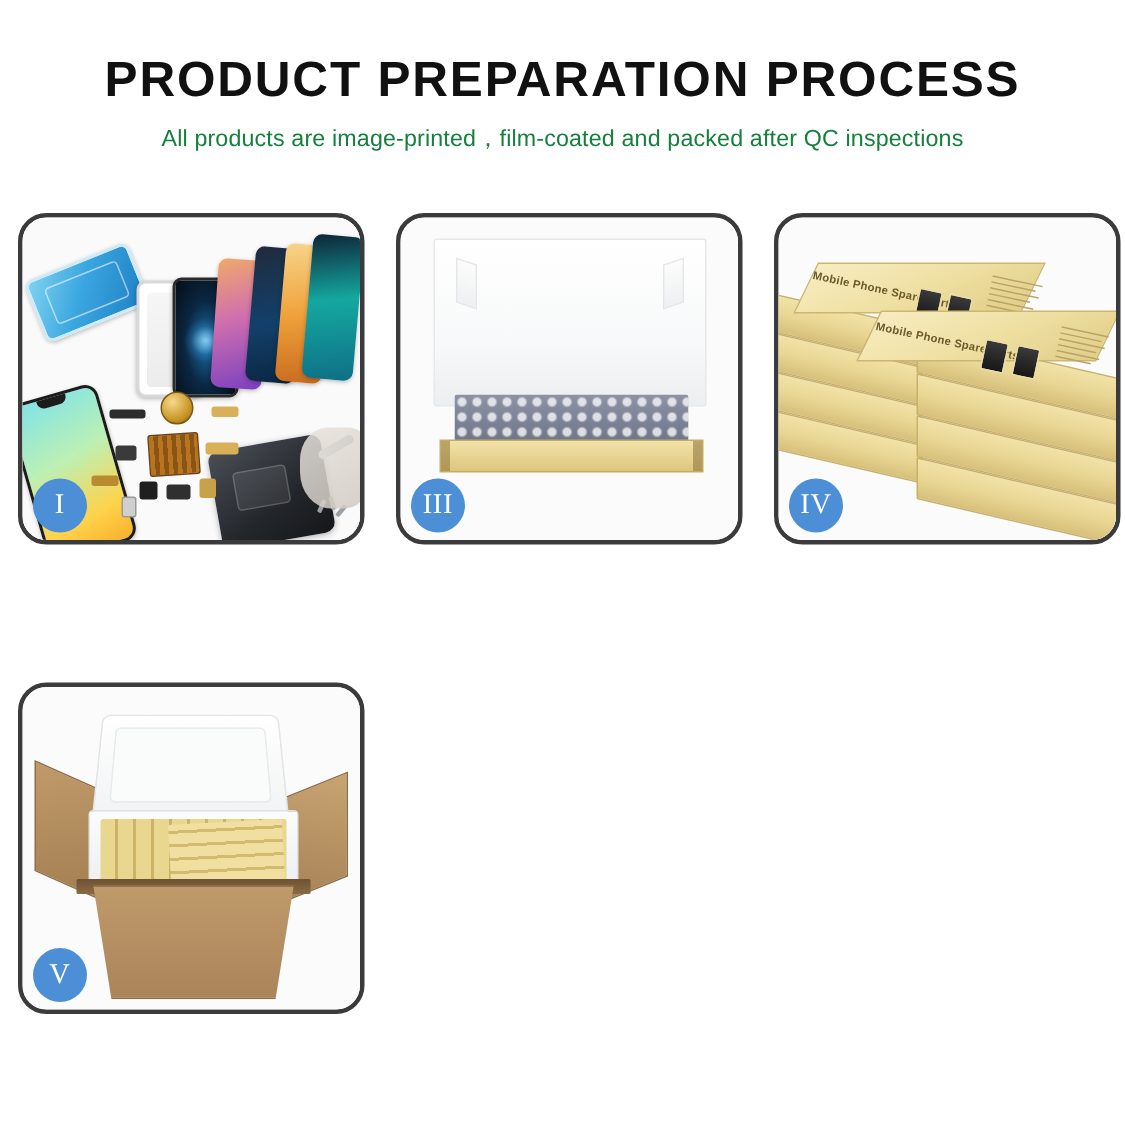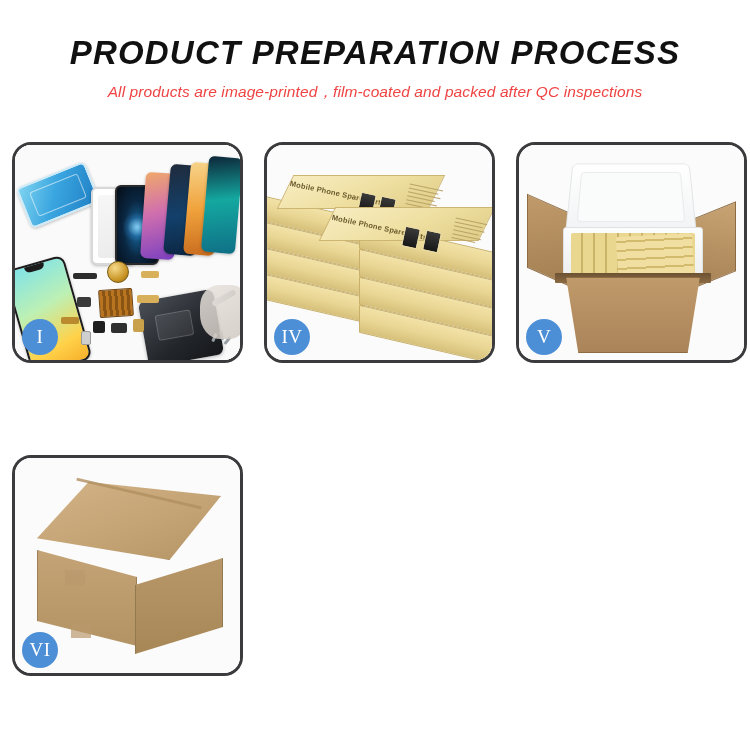--- a/index.html
+++ b/index.html
@@ -13,37 +13,37 @@
   }
 
   #page {
     position: relative;
     width: 750px;
     height: 750px;
     background: #ffffff;
   }
 
   
-  .header { position: absolute; top: 0; left: 0; width: 750px; text-align: center; font-style: italic; }
+  .header { position: absolute; top: 0; left: 0; width: 750px; text-align: center; }
 
   .main-title {
     margin-top: 36px;
     font-size: 33px;
     font-weight: 700;
     letter-spacing: 1.2px;
     color: #111111;
     line-height: 1.05;
     font-family: "Liberation Sans", sans-serif;
   }
 
   .sub-title {
     margin-top: 11px;
     font-size: 15.5px;
     font-weight: 400;
-    color: #ef4444;
+    color: #15803d;
     letter-spacing: 0.1px;
     font-family: "Liberation Sans", sans-serif;
   }
 
   
   .grid {
     position: absolute;
     top: 142px;
     left: 12px;
     width: 726px;
@@ -441,20 +441,32 @@
             <span></span>
             <span></span>
             <span></span>
           </div>
         <div class="p1-hand"></div>
       </div>
       <div class="badge">I</div>
     </div>
 
 
+    <div class="panel">
+      <div class="panel-stage">
+        <div class="p3-lid">
+          <div class="p3-lid-l"></div>
+          <div class="p3-lid-r"></div>
+        </div>
+        <div class="p3-box-body"></div>
+        <div class="p3-inner-wrap"></div>
+        <div class="p3-box-front"></div>
+      </div>
+      <div class="badge">III</div>
+    </div>
 
     <div class="panel">
       <div class="panel-stage">
         <div class="p4-stack">
 
           <div class="p4-box" style="left:-4px;  top:62px;  width:100px; height:26px; transform:skewY(13deg);"></div>
           <div class="p4-box" style="left:-4px;  top:88px;  width:100px; height:26px; transform:skewY(13deg);"></div>
           <div class="p4-box" style="left:-4px;  top:114px; width:100px; height:26px; transform:skewY(13deg);"></div>
           <div class="p4-box" style="left:-4px;  top:140px; width:100px; height:26px; transform:skewY(13deg);"></div>
 
@@ -501,26 +513,15 @@
         <div class="p5-foam-lid"></div>
         <div class="p5-foam-box"></div>
         <div class="p5-contents"></div>
         <div class="p5-contents2"></div>
         <div class="p5-carton-rim"></div>
         <div class="p5-carton-front"></div>
       </div>
       <div class="badge">V</div>
     </div>
 
-    <div class="panel">
-      <div class="panel-stage">
-        <div class="p6-top"></div>
-        <div class="p6-seam"></div>
-        <div class="p6-front-l"></div>
-        <div class="p6-front-r"></div>
-        <div class="p6-tape1"></div>
-        <div class="p6-tape2"></div>
-      </div>
-      <div class="badge">VI</div>
-    </div>
 
   </div>
 </div>
 
 </body></html>

